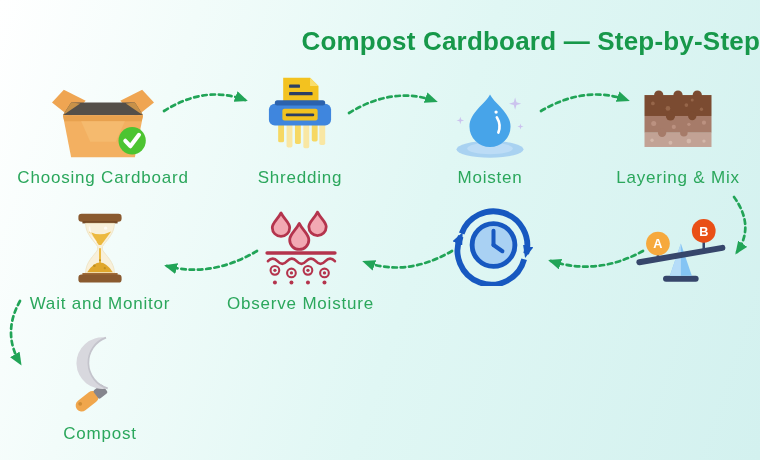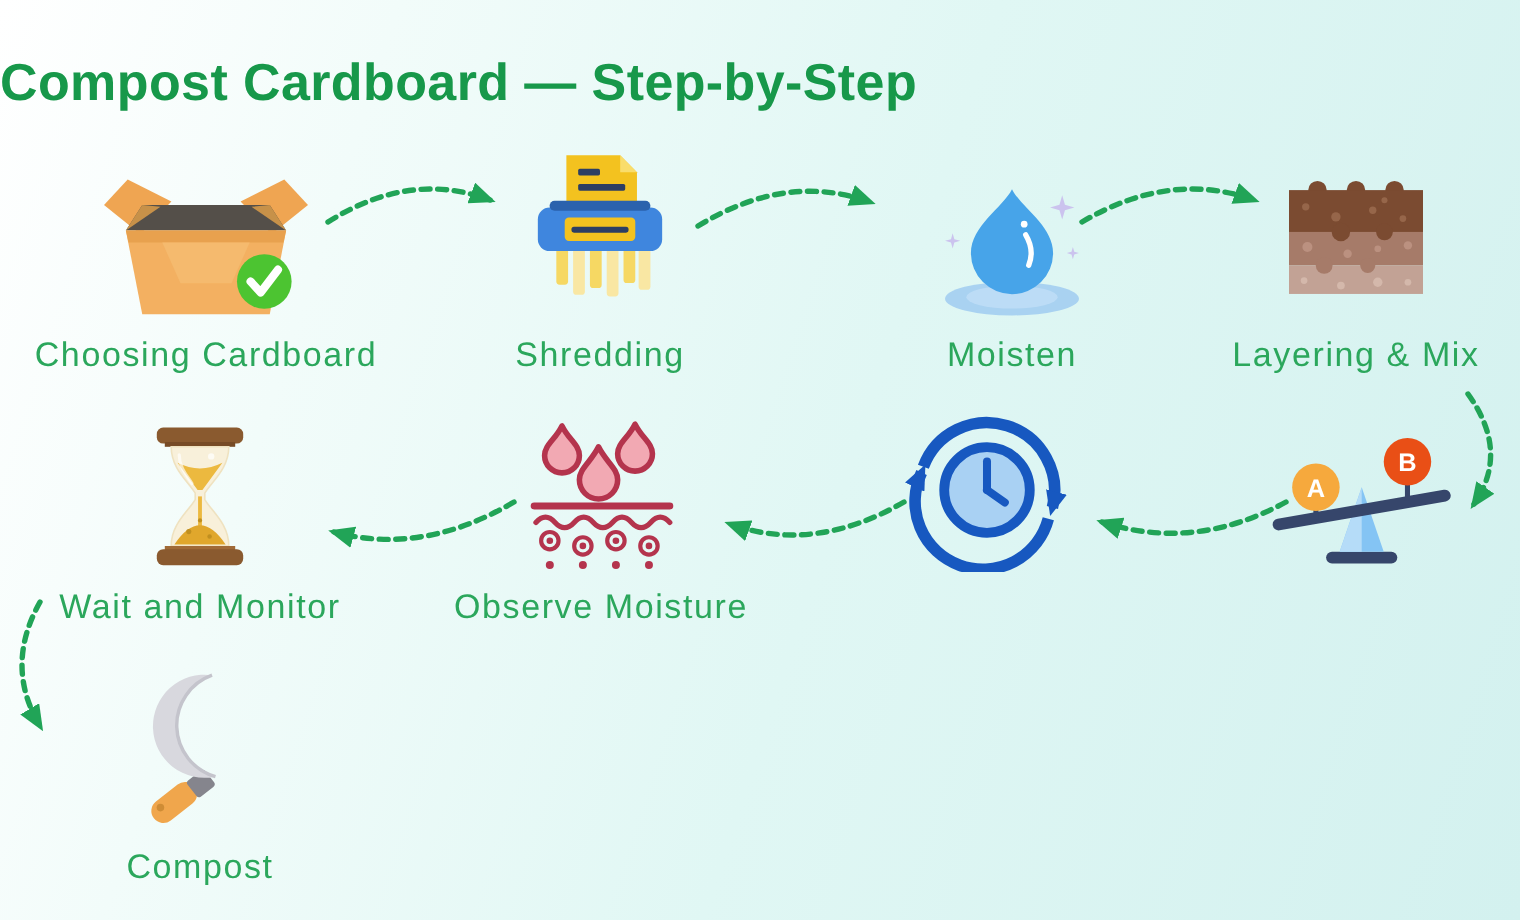--- a/index.html
+++ b/index.html
@@ -5,33 +5,33 @@
   html,body{margin:0;padding:0;}
   .canvas{
     position:relative;
     width:760px;height:460px;
     overflow:hidden;
     background:linear-gradient(108deg,#ffffff 0%,#f2fcfa 22%,#e0f7f4 55%,#d3f1ef 100%);
     font-family:"Liberation Sans", sans-serif;
   }
   .title{
     position:absolute;top:26px;left:0;width:760px;
-    margin:0;text-align:left;
+    margin:0;text-align:right;
     font-size:26px;font-weight:bold;color:#17984a;letter-spacing:0.2px;
   }
   .arrows{position:absolute;left:0;top:0;width:760px;height:460px;pointer-events:none;}
   .node{position:absolute;display:flex;flex-direction:column;align-items:center;}
   .icon-wrap{height:84px;display:flex;align-items:flex-end;justify-content:center;}
   .label{
     margin-top:8px;white-space:nowrap;
     color:#2ba75c;font-size:17px;letter-spacing:0.8px;
   }
   .s1{left:8px;top:76px;width:190px;}
   .s2{left:230px;top:76px;width:140px;}
-  .s3{left:436px;top:76px;width:140px;}
+  .s3{left:420px;top:76px;width:140px;}
   .s4{left:598px;top:76px;width:160px;align-items:center;}
   .s5{left:600px;top:202px;width:160px;}
   .s6{left:423px;top:202px;width:140px;}
   .s7{left:228px;top:202px;width:145px;}
   .s8{left:15px;top:202px;width:170px;}
   .s9{left:30px;top:332px;width:140px;}
   .soil-pad{margin-bottom:8px;}
 </style>
 </head>
 <body>

